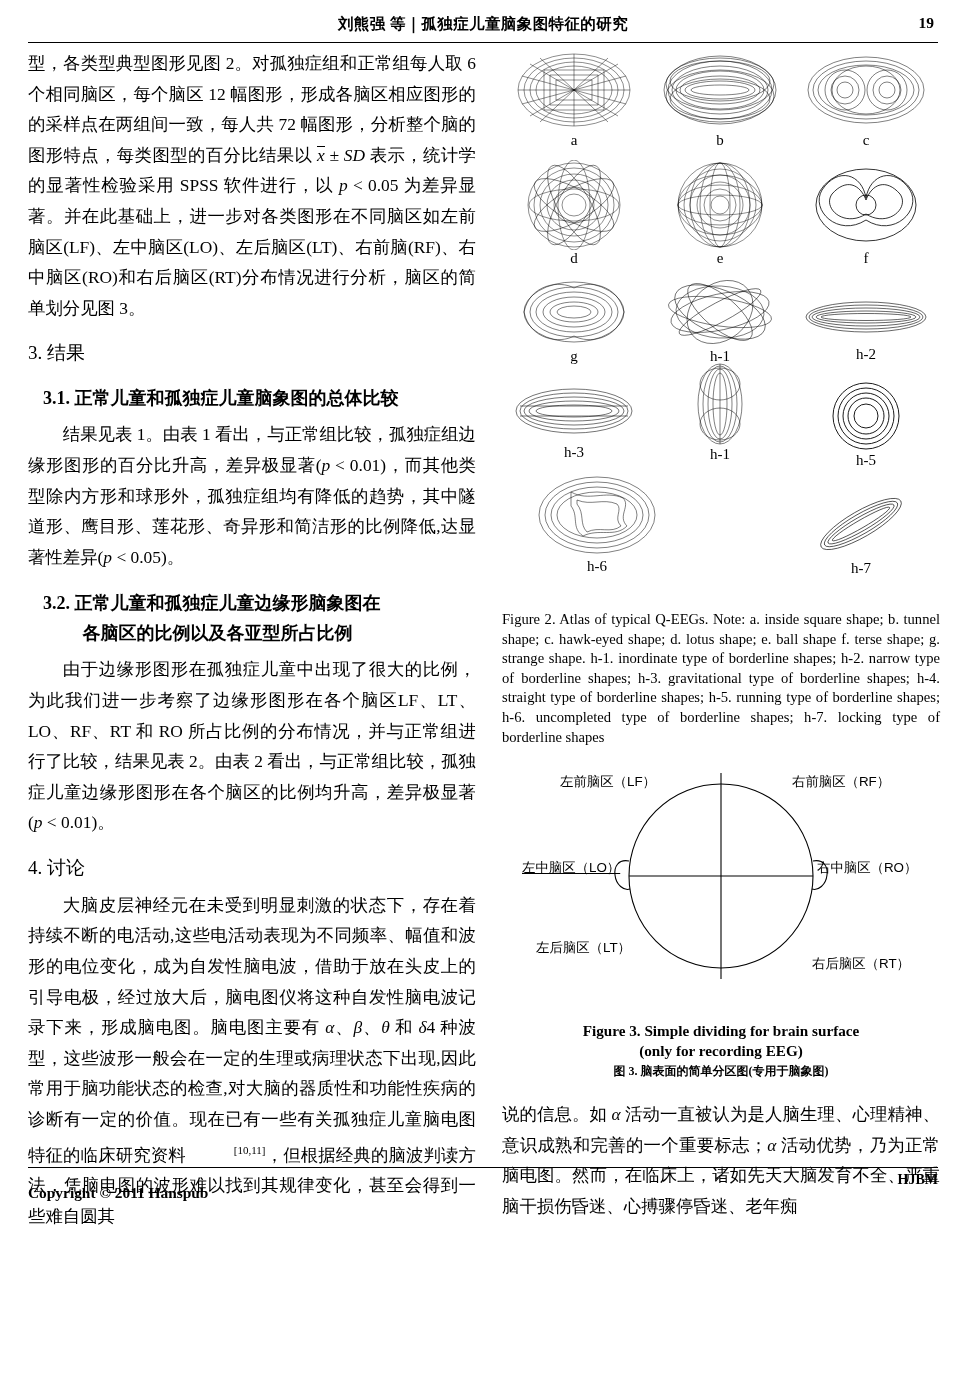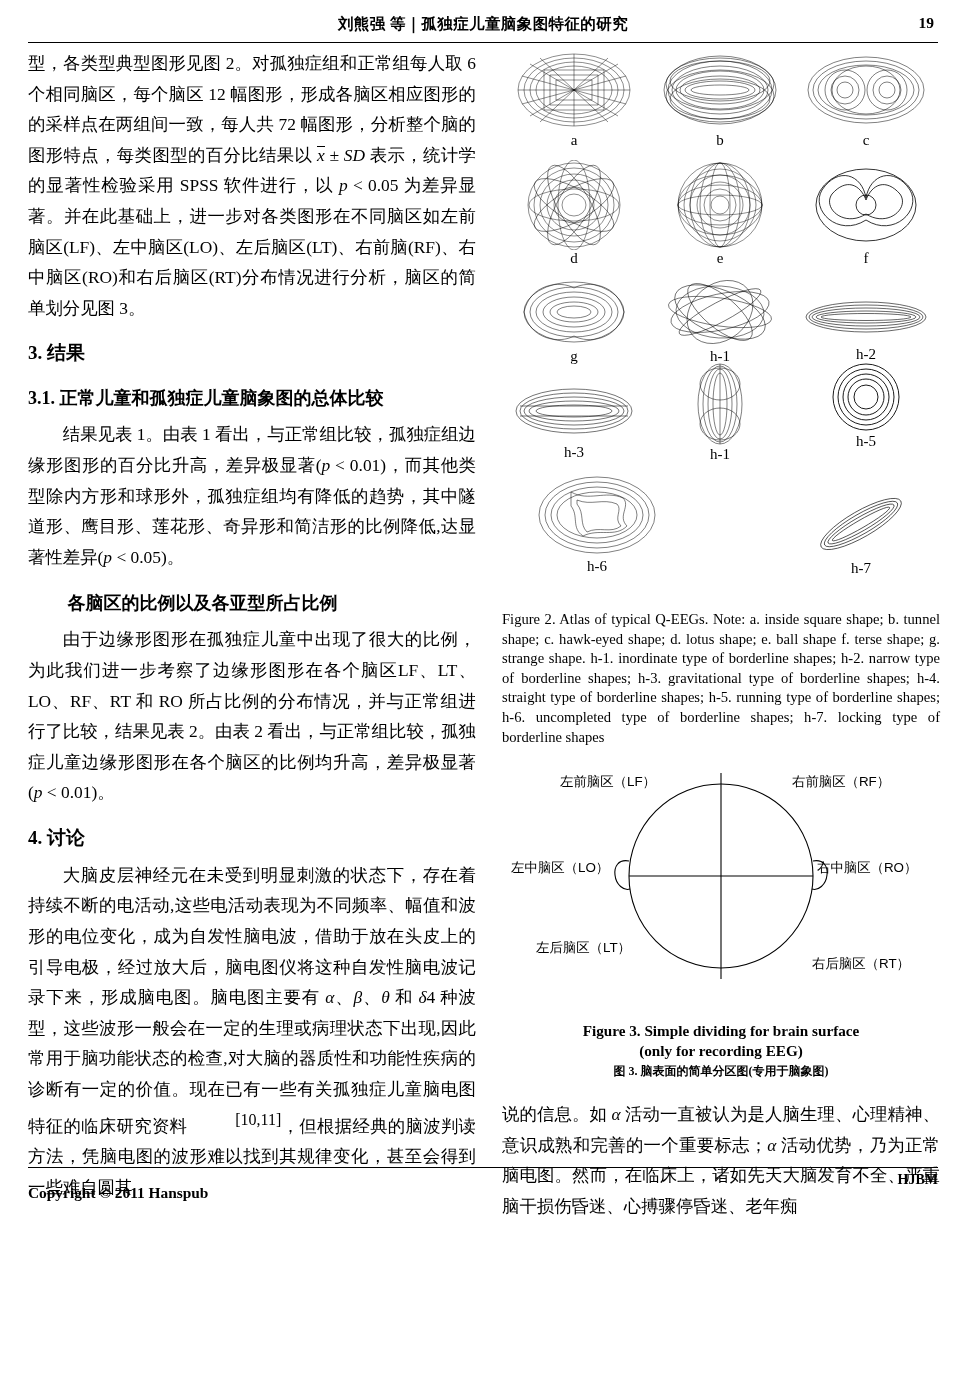--- a/index.html
+++ b/index.html
@@ -62,36 +62,36 @@
     margin: 0 0 0 0;
     font-size: 17.4px;
     line-height: 30.6px;
     text-align: justify;
     text-justify: inter-ideograph;
     text-indent: 2em;
   }
   p.noindent { text-indent: 0; }
   h2.sec {
     font-size: 19px;
-    font-weight: bold;
+    font-weight: normal;
     margin: 16px 0 8px 0;
     line-height: 28px;
   }
   h3.subsec {
     font-size: 18px;
     font-weight: bold;
-    margin: 16px 0 6px 0;
+    margin: 16px 0 6px 15px;
     line-height: 30px;
   }
   h3.subsec .l2 {
     display: block;
     margin-left: 2.2em;
   }
   .ital { font-style: italic; }
-  .sup { font-size: 16px; vertical-align: super; padding-left: 48px; }
+  .sup { font-size: 11px; vertical-align: super; padding-left: 48px; }
   .overbar {
     border-top: 1.1px solid #000;
     padding-top: 0px;
     display: inline-block;
     line-height: 1.0;
     font-style: italic;
   }
   
   .fig2 {
     position: relative;
@@ -176,21 +176,21 @@
   <div class="col-left">
 
     <p class="body noindent">型，各类型典型图形见图 2。对孤独症组和正常组每人取 6 个相同脑区，每个脑区 12 幅图形，形成各脑区相应图形的的采样点在两组间一致，每人共 72 幅图形，分析整个脑的图形特点，每类图型的百分比结果以 <span class="overbar">x</span><span class="ital"> ± SD</span> 表示，统计学的显著性检验采用 SPSS 软件进行，以 <span class="ital">p</span> &lt; 0.05 为差异显著。并在此基础上，进一步对各类图形在不同脑区如左前脑区(LF)、左中脑区(LO)、左后脑区(LT)、右前脑(RF)、右中脑区(RO)和右后脑区(RT)分布情况进行分析，脑区的简单划分见图 3。</p>
 
     <h2 class="sec">3.  结果</h2>
 
     <h3 class="subsec">3.1.  正常儿童和孤独症儿童脑象图的总体比较</h3>
 
     <p class="body">结果见表 1。由表 1 看出，与正常组比较，孤独症组边缘形图形的百分比升高，差异极显著(<span class="ital">p</span> &lt; 0.01)，而其他类型除内方形和球形外，孤独症组均有降低的趋势，其中隧道形、鹰目形、莲花形、奇异形和简洁形的比例降低,达显著性差异(<span class="ital">p</span> &lt; 0.05)。</p>
 
-    <h3 class="subsec"><span class="l2">各脑区的比例以及各亚型所占比例</span></h3>
+    <h3 class="subsec"><span>3.2.  正常儿童和孤独症儿童边缘形脑象图在</span><span class="l2">各脑区的比例以及各亚型所占比例</span></h3>
 
     <p class="body">由于边缘形图形在孤独症儿童中出现了很大的比例，为此我们进一步考察了边缘形图形在各个脑区LF、LT、LO、RF、RT 和 RO 所占比例的分布情况，并与正常组进行了比较，结果见表 2。由表 2 看出，与正常组比较，孤独症儿童边缘形图形在各个脑区的比例均升高，差异极显著(<span class="ital">p</span> &lt; 0.01)。</p>
 
     <h2 class="sec">4.  讨论</h2>
 
     <p class="body">大脑皮层神经元在未受到明显刺激的状态下，存在着持续不断的电活动,这些电活动表现为不同频率、幅值和波形的电位变化，成为自发性脑电波，借助于放在头皮上的引导电极，经过放大后，脑电图仪将这种自发性脑电波记录下来，形成脑电图。脑电图主要有 <span class="ital">α</span>、<span class="ital">β</span>、<span class="ital">θ</span> 和 <span class="ital">δ</span>4 种波型，这些波形一般会在一定的生理或病理状态下出现,因此常用于脑功能状态的检查,对大脑的器质性和功能性疾病的诊断有一定的价值。现在已有一些有关孤独症儿童脑电图特征的临床研究资料<span class="sup">[10,11]</span>，但根据经典的脑波判读方法，凭脑电图的波形难以找到其规律变化，甚至会得到一些难自圆其</p>
   </div>
 
   <div class="col-right">
 
@@ -376,21 +376,21 @@
             <ellipse cx="64" cy="42" rx="12" ry="35"></ellipse>
             <ellipse cx="64" cy="42" rx="7" ry="31"></ellipse>
             <ellipse cx="64" cy="22" rx="20" ry="16"></ellipse>
             <ellipse cx="64" cy="62" rx="20" ry="16"></ellipse>
             <path d="M64 2 L64 82"></path>
           </g>
         </svg>
         <div class="lab">h-1</div>
       </div>
 
-      <div class="cell" style="left:296px; top:313px; width:136px;">
+      <div class="cell" style="left:296px; top:332px; width:136px;">
         <svg width="128" height="72" viewBox="0 0 128 72" aria-hidden="true">
           <g fill="none" stroke="#000" stroke-width="0.9">
             <circle cx="64" cy="36" r="33"></circle>
             <circle cx="64" cy="36" r="28"></circle>
             <circle cx="64" cy="36" r="23"></circle>
             <circle cx="64" cy="36" r="18"></circle>
             <circle cx="64" cy="36" r="12"></circle>
           </g>
         </svg>
         <div class="lab">h-5</div>
@@ -433,21 +433,21 @@
         <g fill="none" stroke="#000" stroke-width="1.1">
           <circle cx="219" cy="115" r="92"></circle>
           <path d="M127 100 C116 98, 112 106, 113 114 C114 124, 122 130, 128 128"></path>
           <path d="M311 100 C322 98, 326 106, 325 114 C324 124, 316 130, 310 128"></path>
           <path d="M219 12 L219 218"></path>
           <path d="M127 115 L311 115"></path>
         </g>
       </svg>
       <div class="fig3lab" style="left:58px; top:12px;">左前脑区（LF）</div>
       <div class="fig3lab" style="left:290px; top:12px;">右前脑区（RF）</div>
-      <div class="fig3lab" style="left:9px; top:98px;">左中脑区（LO）</div>
+      <div class="fig3lab" style="left:20px; top:98px;text-decoration:underline;">左中脑区（LO）</div>
       <div class="fig3lab" style="left:315px; top:98px;">右中脑区（RO）</div>
       <div class="fig3lab" style="left:34px; top:178px;">左后脑区（LT）</div>
       <div class="fig3lab" style="left:310px; top:194px;">右后脑区（RT）</div>
     </div>
 
     <div class="fig3cap">
       <div>Figure 3. Simple dividing for brain surface</div>
       <div>(only for recording EEG)</div>
       <div class="cn">图 3. 脑表面的简单分区图(专用于脑象图)</div>
     </div>

